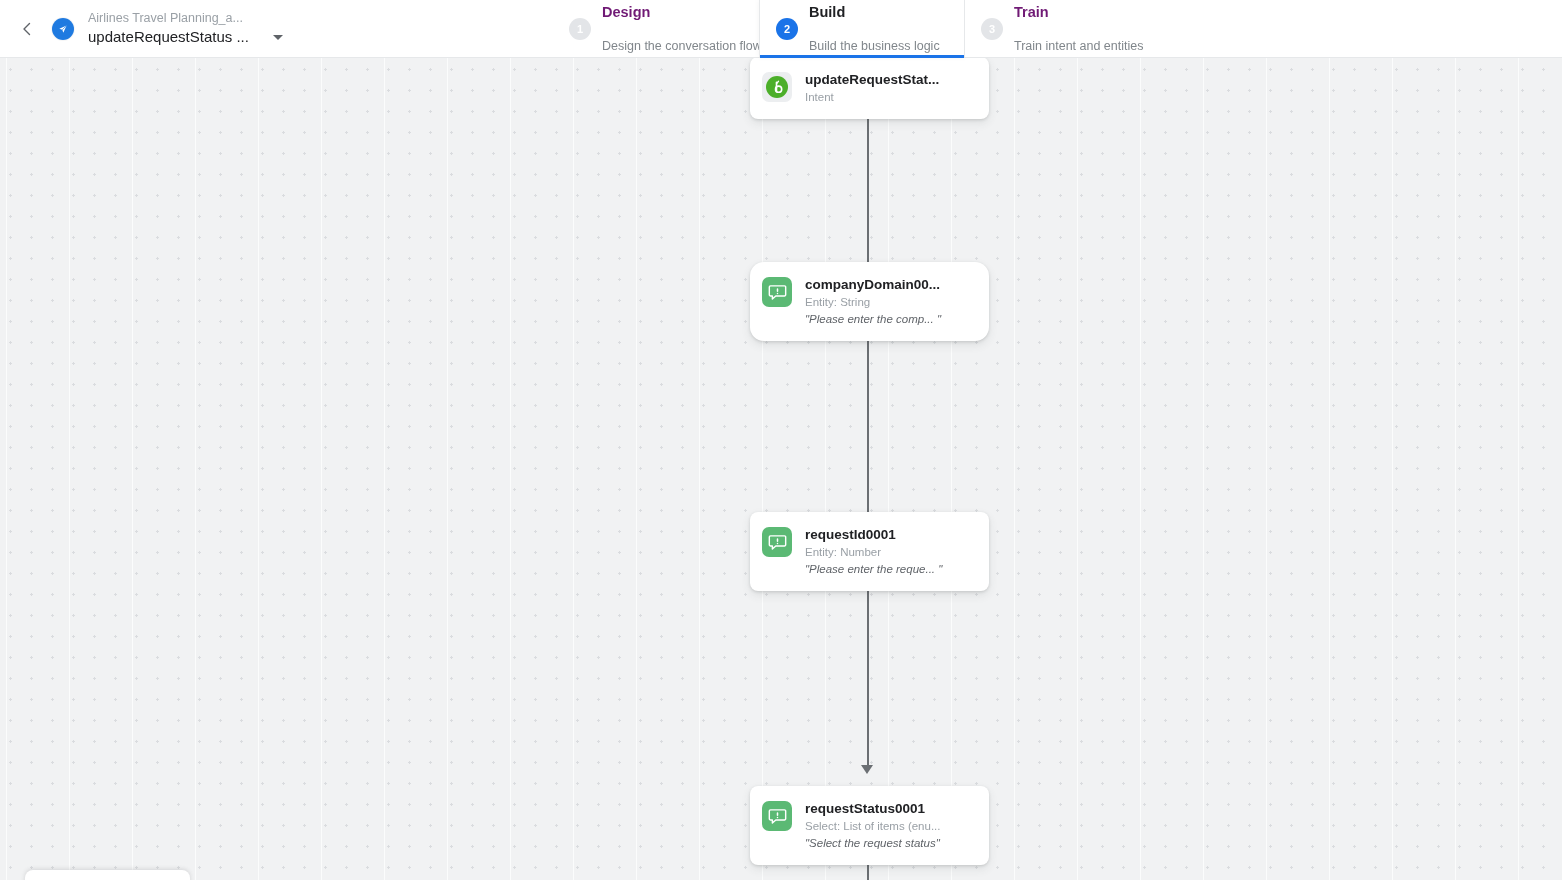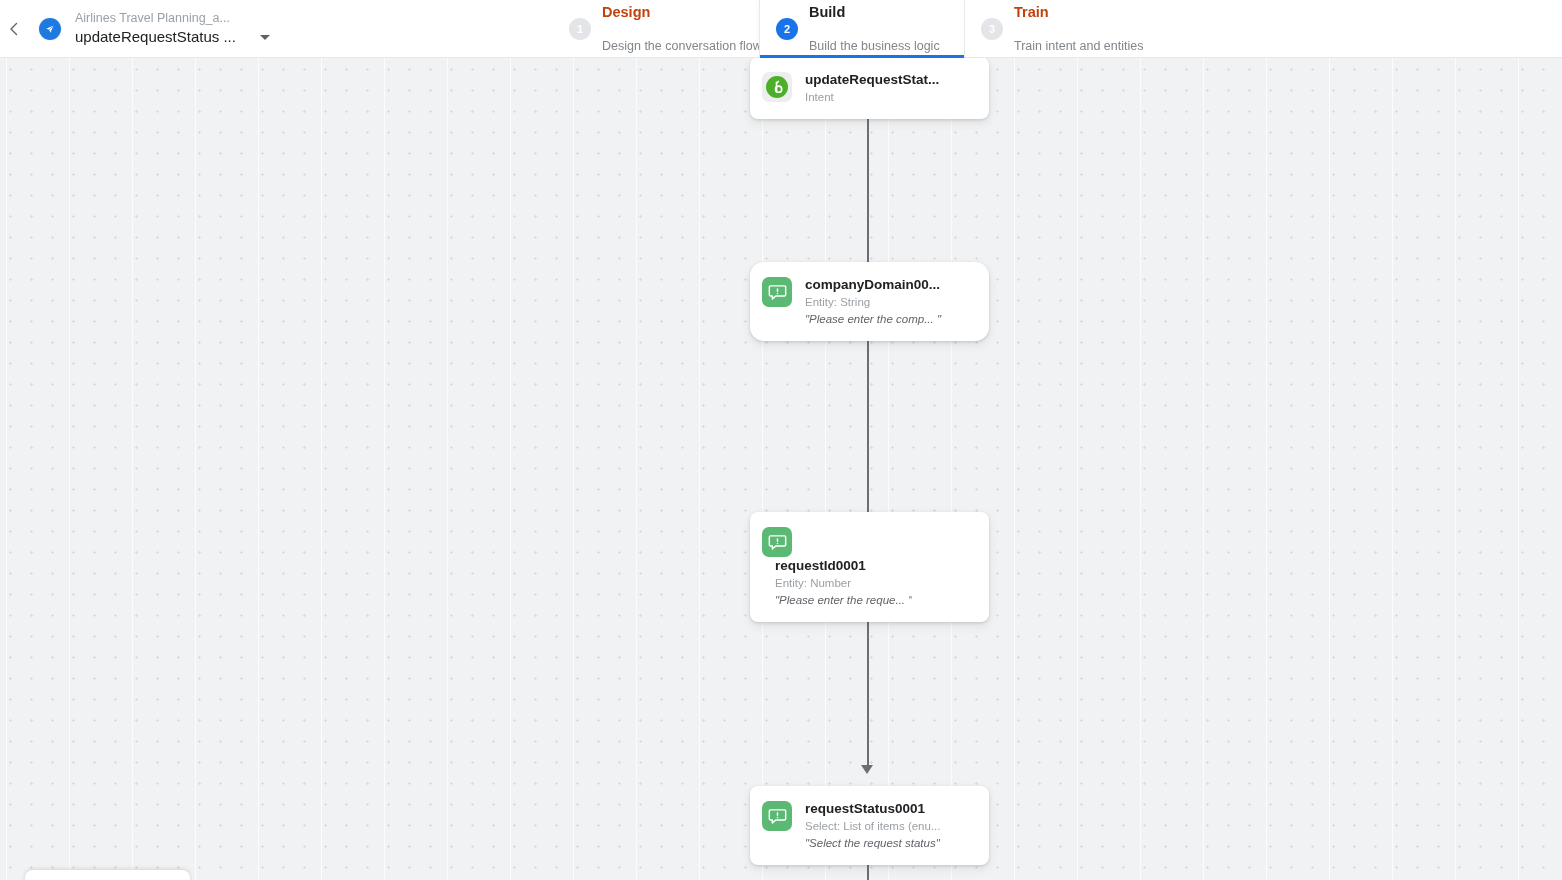--- a/index.html
+++ b/index.html
@@ -14,21 +14,21 @@
   .header {
     position:absolute; top:0; left:0;
     width:1562px; height:58px;
     background:#ffffff;
     border-bottom:1px solid #e6e8ea;
     display:flex; align-items:stretch;
     z-index:30;
   }
   .hdr-left {
     display:flex; align-items:center;
-    padding-left:1px;
+    padding-left:14px;
     width:553px; flex:none;
   }
   .back-btn {
     width:26px; height:26px;
     display:flex; align-items:center; justify-content:center;
     cursor:pointer; flex:none;
   }
   .back-btn svg { display:block; }
   .brand-logo {
     width:22px; height:22px; border-radius:50%;
@@ -78,21 +78,21 @@
   .tab-badge {
     width:22px; height:22px; border-radius:50%;
     background:#e3e5e8; color:#ffffff;
     font-size:11px; font-weight:bold;
     display:flex; align-items:center; justify-content:center;
     flex:none;
   }
   .tab.active .tab-badge { background:#1a73e8; color:#fff; }
   .tab-txt { margin-left:11px; }
   .tab-title {
-    font-size:14.5px; font-weight:bold; color:#c2410c;
+    font-size:14.5px; font-weight:bold; color:#701a75;
     line-height:18px; white-space:nowrap;
   }
   .tab.active .tab-title { color:#202124; }
   .tab-sub {
     font-size:12.5px; color:#80868b; line-height:17px;
     white-space:nowrap; margin-top:17px;
   }
 
   
   .canvas {
@@ -259,21 +259,21 @@
         <rect x="9.2" y="10.2" width="1.6" height="1.6" rx="0.8" fill="#ffffff"></rect>
       </svg>
     </div>
     <div class="node-body">
       <div class="node-title">companyDomain00...</div>
       <div class="node-sub">Entity: String</div>
       <div class="node-prompt">"Please enter the comp...  "</div>
     </div>
   </div>
 
-  <div class="node" style="top:454px;flex-direction:column;">
+  <div class="node" style="top:454px;">
     <div class="node-icon entity">
       <svg width="19" height="19" viewBox="0 0 20 20">
         <path d="M2.6 3 H17.4 a1.2 1.2 0 0 1 1.2 1.2 V12.4 a1.2 1.2 0 0 1 -1.2 1.2 H8.2 L4.6 16.8 V13.6 H2.6 a1.2 1.2 0 0 1 -1.2 -1.2 V4.2 A1.2 1.2 0 0 1 2.6 3 Z" fill="none" stroke="#ffffff" stroke-width="1.5" stroke-linejoin="round"></path>
         <rect x="9.2" y="5.6" width="1.6" height="3.9" rx="0.8" fill="#ffffff"></rect>
         <rect x="9.2" y="10.2" width="1.6" height="1.6" rx="0.8" fill="#ffffff"></rect>
       </svg>
     </div>
     <div class="node-body">
       <div class="node-title">requestId0001</div>
       <div class="node-sub">Entity: Number</div>

